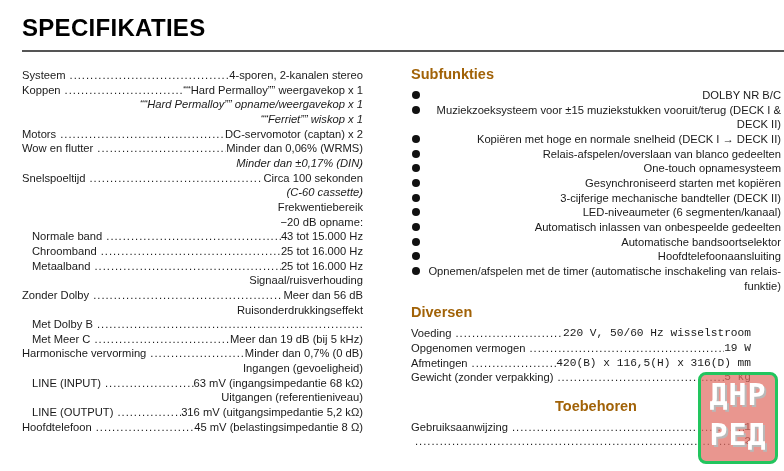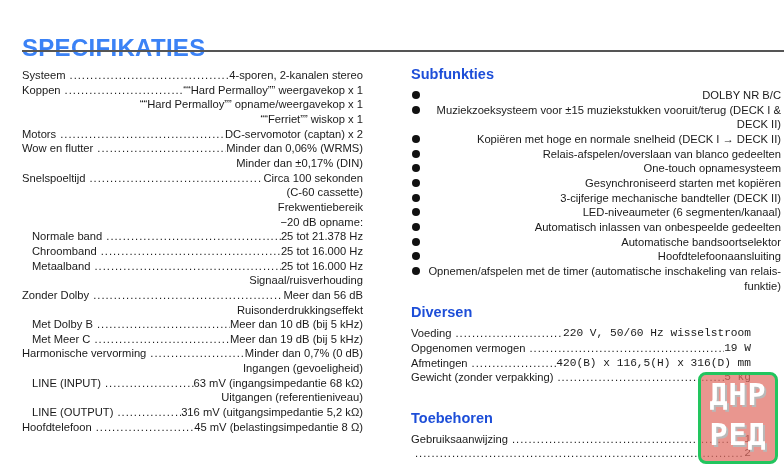--- a/index.html
+++ b/index.html
@@ -1,34 +1,34 @@
 <!DOCTYPE html>
 <html><head>
 <meta charset="utf-8">
 <style>
   html,body{margin:0;padding:0;background:#fff;}
   body{width:784px;height:471px;position:relative;overflow:hidden;font-family:"Liberation Sans",sans-serif;color:#1a1a1a;}
-  .title{position:absolute;left:22px;top:14px;font-size:24px;font-weight:bold;letter-spacing:0.3px;color:#3b82f6;margin-top:20px;}
+  .title{position:absolute;left:22px;top:14px;font-size:24px;font-weight:bold;letter-spacing:0.3px;color:#000000;}
   .rule{position:absolute;left:22px;top:50px;width:762px;height:2px;background:#555;}
   .left{position:absolute;left:22px;top:68px;width:341px;font-size:11.2px;line-height:14.65px;}
   .row{display:flex;white-space:nowrap;overflow:hidden;}
   .row .lbl{flex:0 0 auto;}
   .row .dots{flex:1 1 auto;overflow:hidden;white-space:nowrap;padding:0 3px 0 4px;}
   .row .dots::after{content:"................................................................................................................................................";letter-spacing:1px;}
   .row .val{flex:0 0 auto;}
   .ind{padding-left:10px;}
-  .cont{text-align:right;white-space:nowrap;}
+  .cont{text-align:right;white-space:nowrap;font-style:italic;}
   .plain{white-space:nowrap;text-align:right;}
   .right{position:absolute;left:411px;top:66px;width:370px;font-size:11.2px;line-height:14.65px;}
-  .h2{font-size:14.5px;font-weight:bold;margin:0 0 5px 0;line-height:17px;color:#1d4ed8;}
+  .h2{font-size:14.5px;font-weight:bold;margin:0 0 5px 0;line-height:17px;color:#a16207;}
   ul.bul{list-style:none;margin:0;padding:0;text-align:right;}
   ul.bul li{position:relative;padding-left:17px;}
   ul.bul li .dot{position:absolute;left:1px;top:3px;width:8px;height:8px;border-radius:50%;background:#111;}
   .sec2{margin-top:11px;}
-  .sec3{margin-top:25px;}
+  .sec3{margin-top:13px;text-align:center;}
   .r-row{display:flex;white-space:nowrap;overflow:hidden;width:340px;}
   .r-row .lbl{flex:0 0 auto;}
   .r-row .dots{flex:1 1 auto;overflow:hidden;white-space:nowrap;padding:0 3px 0 4px;}
   .r-row .dots::after{content:"................................................................................................................................................";letter-spacing:1px;}
   .r-row .val{flex:0 0 auto;font-family:Liberation Mono, monospace;}
   .wm{position:absolute;left:698px;top:372px;width:80px;height:92px;border:3px solid #22c55e;border-radius:8px;background:rgba(224,110,100,0.72);box-sizing:border-box;}
   .wm span{display:block;text-align:center;color:#fff;font-weight:bold;font-size:30px;line-height:40px;letter-spacing:1px;text-shadow:2px 2px 0 #b9b9b9;font-family:"DejaVu Sans Mono",monospace;}
 </style>
 </head>
 <body>
@@ -64,21 +64,21 @@
       <span class="lbl">Snelspoeltijd</span>
       <span class="dots"></span>
       <span class="val">Circa 100 sekonden</span>
     </div>
     <div class="cont">(C-60 cassette)</div>
     <div class="plain">Frekwentiebereik</div>
     <div class="plain">−20 dB opname:</div>
     <div class="row ind">
       <span class="lbl">Normale band</span>
       <span class="dots"></span>
-      <span class="val">25 tot 21.378 Hz</span>
+      <span class="val">43 tot 15.000 Hz</span>
     </div>
     <div class="row ind">
       <span class="lbl">Chroomband</span>
       <span class="dots"></span>
       <span class="val">25 tot 16.000 Hz</span>
     </div>
     <div class="row ind">
       <span class="lbl">Metaalband</span>
       <span class="dots"></span>
       <span class="val">25 tot 16.000 Hz</span>
@@ -86,21 +86,20 @@
     <div class="plain">Signaal/ruisverhouding</div>
     <div class="row">
       <span class="lbl">Zonder Dolby</span>
       <span class="dots"></span>
       <span class="val">Meer dan 56 dB</span>
     </div>
     <div class="plain">Ruisonderdrukkingseffekt</div>
     <div class="row ind">
       <span class="lbl">Met Dolby B</span>
       <span class="dots"></span>
-      <span class="val">Meer dan 10 dB (bij 5 kHz)</span>
     </div>
     <div class="row ind">
       <span class="lbl">Met Meer C</span>
       <span class="dots"></span>
       <span class="val">Meer dan 19 dB (bij 5 kHz)</span>
     </div>
     <div class="row">
       <span class="lbl">Harmonische vervorming</span>
       <span class="dots"></span>
       <span class="val">Minder dan 0,7% (0 dB)</span>

